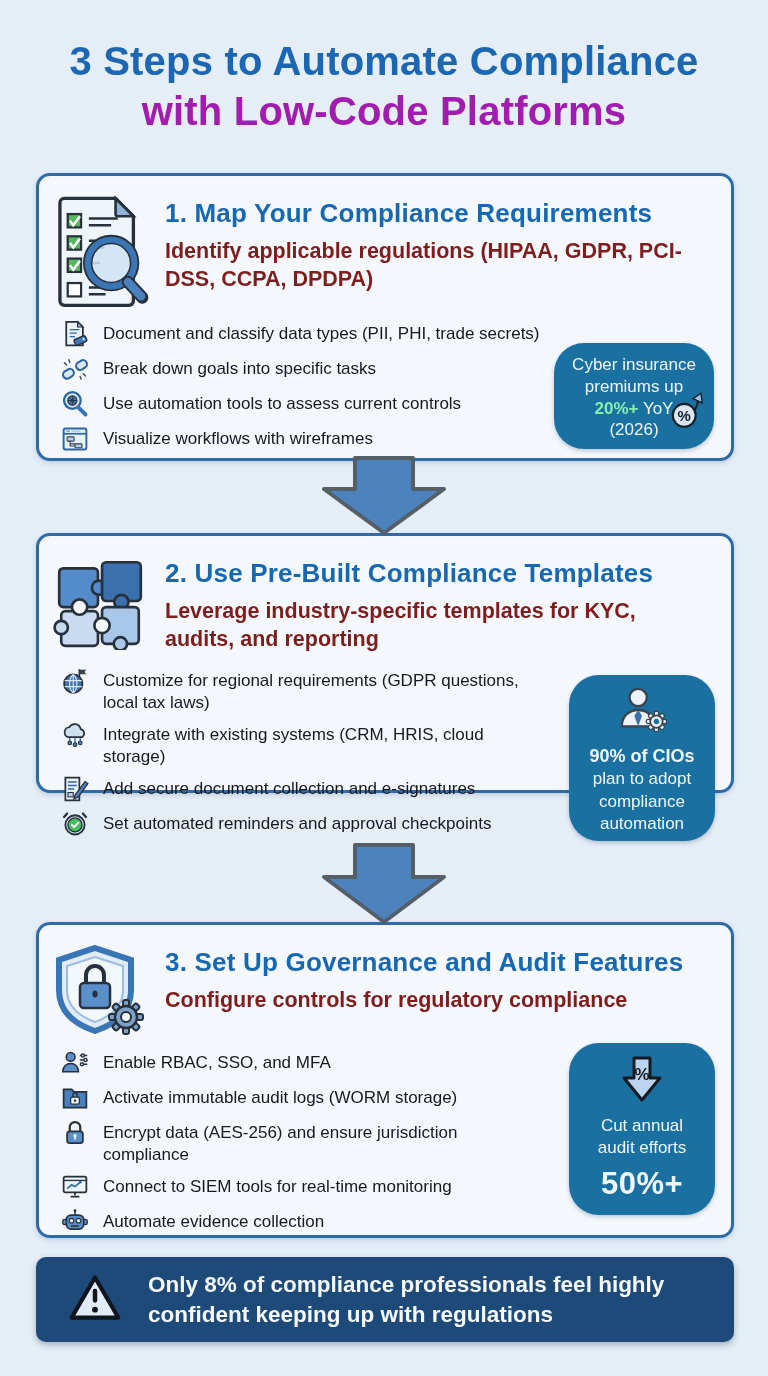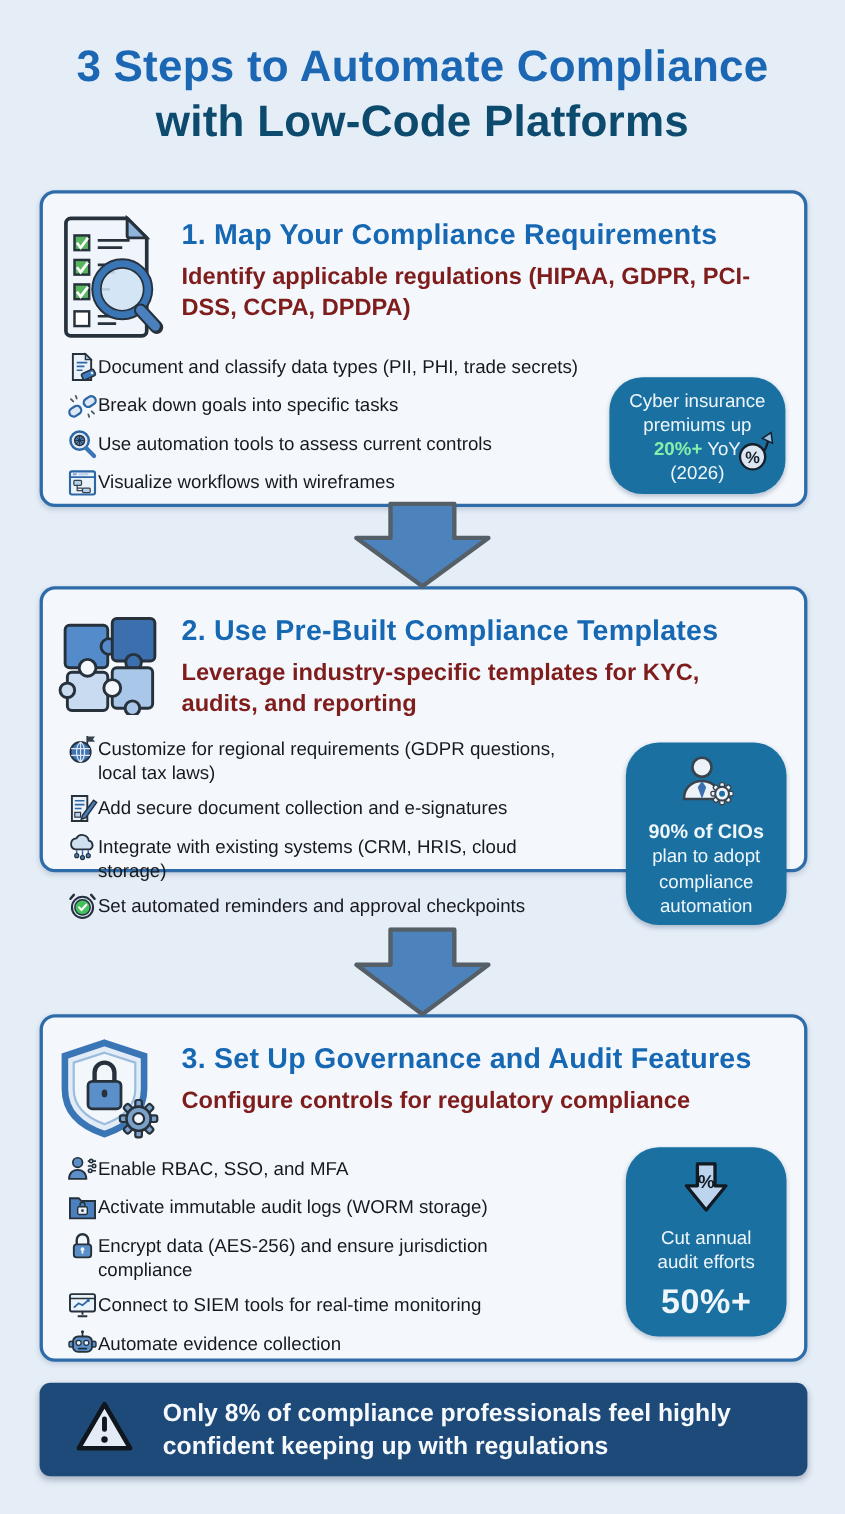--- a/index.html
+++ b/index.html
@@ -9,21 +9,21 @@
     background:#e5edf7;
     font-family:"Liberation Sans", sans-serif;
     overflow:hidden;
   }
   .title {
     position:absolute; top:36px; left:0; width:768px;
     text-align:center; font-weight:bold; font-size:40px; line-height:1.26;
     letter-spacing:0.2px;
   }
   .title .t1 { display:block; color:#1b67b4; }
-  .title .t2 { display:block; color:#0c4a6e; }
+  .title .t2 { display:block; color:#a21caf; }
 
   .card {
     position:absolute; left:36px; width:698px;
     background:#f4f8fd;
     border:3px solid #2e6ca9;
     border-radius:14px;
     box-shadow:0 2px 5px rgba(30,60,100,0.18);
     z-index:1;
   }
   .card1 { top:173px; height:288px; }
@@ -31,21 +31,21 @@
   .card3 { top:922px; height:316px; }
 
   .card-header { display:flex; align-items:flex-start; padding:14px 16px 0 4px; gap:8px; }
   .main-icon { flex:0 0 114px; display:flex; justify-content:center; padding-top:4px; }
   .head-text { flex:1; }
   .card-heading { font-size:26px; font-weight:bold; color:#1768b3; margin:8px 0 8px; letter-spacing:0.2px; }
   .card-sub { font-size:21.5px; font-weight:bold; color:#7f1d1d; line-height:1.32; max-width:545px; }
 
   .bullets { padding:8px 16px 0 22px; }
   .card2 .bullets { padding-top:13px; }
-  .bullet { display:flex; margin-bottom:7px; max-width:515px; align-items:flex-start; }
+  .bullet { display:flex; gap:14px; margin-bottom:7px; max-width:515px; align-items:flex-start; }
   .bullet .bicon { flex:0 0 28px; height:28px; }
   .bullet .btext { font-size:17px; color:#16191d; line-height:1.3; padding-top:3px; }
   .bullet .btext.narrow { max-width:425px; }
 
   .stat {
     position:absolute; background:#1a71a1; border-radius:30px;
     color:#eff6fb; text-align:center;
     box-shadow:0 2px 4px rgba(20,50,90,0.25);
   }
   .stat b { color:#86efac; }
@@ -206,39 +206,39 @@
           <path d="M14 8.5v21M4.2 15.5h19.6M4.2 22.5h19.6M14 8.5c-5.5 4.5-5.5 16.5 0 21M14 8.5c5.5 4.5 5.5 16.5 0 21" stroke="#dce8f5" stroke-width="1.3" fill="none"></path>
           <path d="M21 11V2.5" stroke="#27313c" stroke-width="1.8"></path>
           <path d="M21 3h8l-2.2 2.7L29 8.4h-8z" fill="#35414d"></path>
         </svg>
       </span>
       <span class="btext narrow">Customize for regional requirements (GDPR questions, local tax laws)</span>
     </div>
     <div class="bullet">
       <span class="bicon">
         <svg width="28" height="28" viewBox="0 0 32 32">
-          <path d="M5 3h16v26H5z" fill="#eaf1f9" stroke="#27313c" stroke-width="2"></path>
-          <path d="M8 8h10M8 12h10M8 16h7" stroke="#2c66a5" stroke-width="1.7"></path>
-          <rect x="8" y="20" width="6" height="5" fill="#b9d0e9" stroke="#27313c" stroke-width="1.2"></rect>
-          <path d="M16 23L27.5 7.5l3.2 2.3L19.5 25.5l-4.8 1.8z" fill="#4a80bd" stroke="#27313c" stroke-width="1.5"></path>
-        </svg>
-      </span>
-      <span class="btext">Add secure document collection and e-signatures</span>
-    </div>
-    <div class="bullet">
-      <span class="bicon">
-        <svg width="28" height="28" viewBox="0 0 32 32">
           <path d="M8.5 18.5a5.8 5.8 0 0 1 1-11.4 7 7 0 0 1 13 2.2 5 5 0 0 1 1.5 9.2z" fill="#cfe0f1" stroke="#27313c" stroke-width="1.9"></path>
           <path d="M10 19.5v4M16 19.5v6M22 19.5v4" stroke="#2c66a5" stroke-width="1.5"></path>
           <circle cx="10" cy="25" r="2.1" fill="#4a80bd" stroke="#27313c" stroke-width="1.2"></circle>
           <circle cx="16" cy="27" r="2.1" fill="#4a80bd" stroke="#27313c" stroke-width="1.2"></circle>
           <circle cx="22" cy="25" r="2.1" fill="#4a80bd" stroke="#27313c" stroke-width="1.2"></circle>
         </svg>
       </span>
       <span class="btext narrow">Integrate with existing systems (CRM, HRIS, cloud storage)</span>
+    </div>
+    <div class="bullet">
+      <span class="bicon">
+        <svg width="28" height="28" viewBox="0 0 32 32">
+          <path d="M5 3h16v26H5z" fill="#eaf1f9" stroke="#27313c" stroke-width="2"></path>
+          <path d="M8 8h10M8 12h10M8 16h7" stroke="#2c66a5" stroke-width="1.7"></path>
+          <rect x="8" y="20" width="6" height="5" fill="#b9d0e9" stroke="#27313c" stroke-width="1.2"></rect>
+          <path d="M16 23L27.5 7.5l3.2 2.3L19.5 25.5l-4.8 1.8z" fill="#4a80bd" stroke="#27313c" stroke-width="1.5"></path>
+        </svg>
+      </span>
+      <span class="btext">Add secure document collection and e-signatures</span>
     </div>
     <div class="bullet">
       <span class="bicon">
         <svg width="28" height="28" viewBox="0 0 32 32">
           <path d="M7 4L3.5 8M25 4l3.5 4" stroke="#27313c" stroke-width="2.6" stroke-linecap="round"></path>
           <circle cx="16" cy="17" r="11" fill="#cfe0f1" stroke="#27313c" stroke-width="2.1"></circle>
           <circle cx="16" cy="17" r="8" fill="#45c05e" stroke="#27313c" stroke-width="1.5"></circle>
           <path d="M12.5 17l2.5 2.6 5-5.4" stroke="#ffffff" stroke-width="2.2" fill="none" stroke-linecap="round"></path>
         </svg>
       </span>

